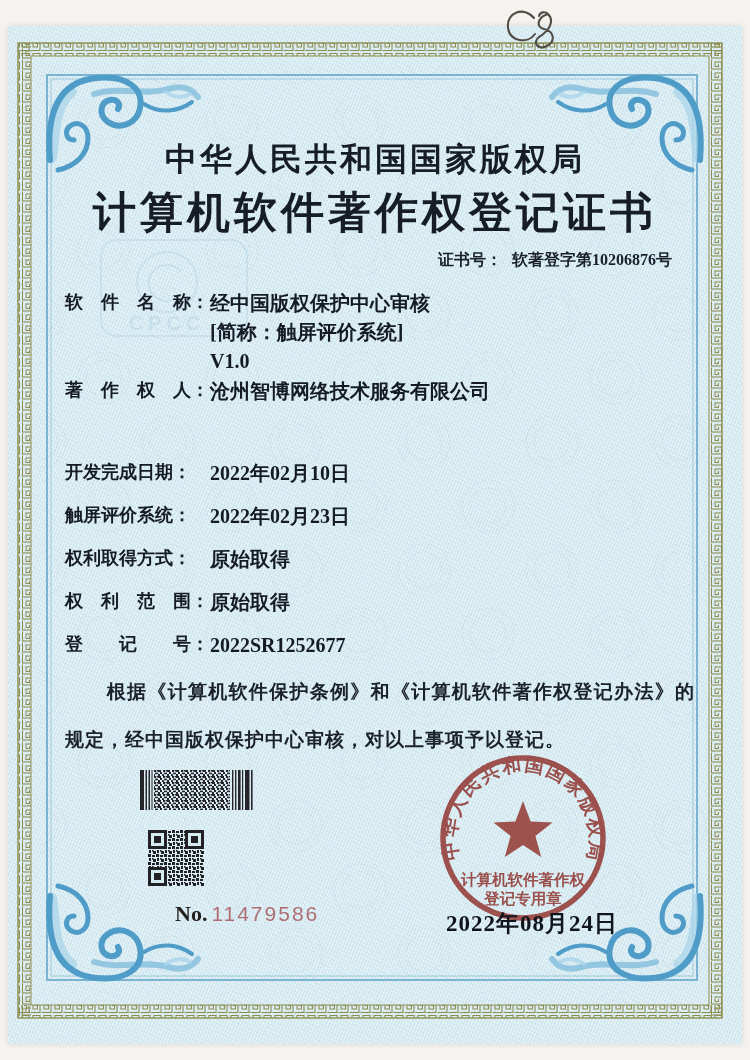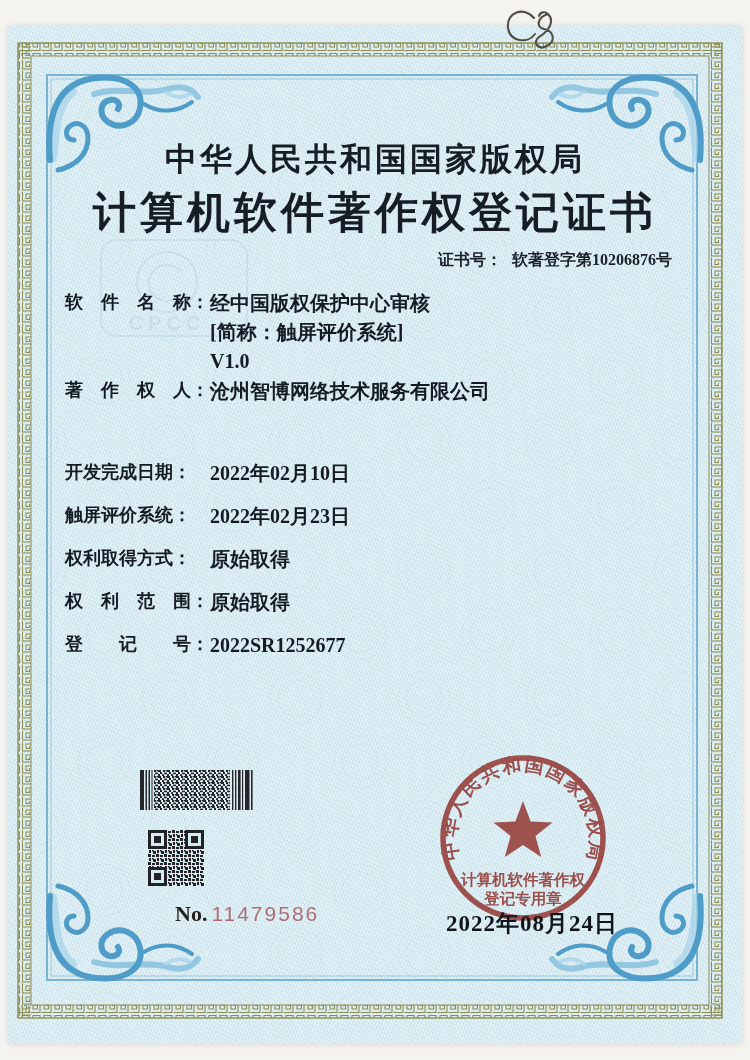--- a/index.html
+++ b/index.html
@@ -151,20 +151,21 @@
     <div class="row" style="top:563px;">
       <span class="lbl">权　利　范　围：</span>
       <span class="val">原始取得</span>
     </div>
 
     <div class="row" style="top:606px;">
       <span class="lbl">登　　记　　号：</span>
       <span class="val">2022SR1252677</span>
     </div>
 
+    <div class="statement">根据《计算机软件保护条例》和《计算机软件著作权登记办法》的规定，经中国版权保护中心审核，对以上事项予以登记。</div>
 
     <svg class="barcode" width="114" height="40" viewBox="0 0 114 40">
       <defs>
         <pattern id="bn" width="9" height="6" patternUnits="userSpaceOnUse">
           <g fill="#26262a">
             <rect x="0" y="0" width="3" height="2"></rect>
               <rect x="5" y="0" width="2" height="2"></rect>
             <rect x="2" y="2" width="2" height="2"></rect>
               <rect x="6" y="2.6" width="3" height="1.6"></rect>
             <rect x="0" y="4" width="2" height="2"></rect>

